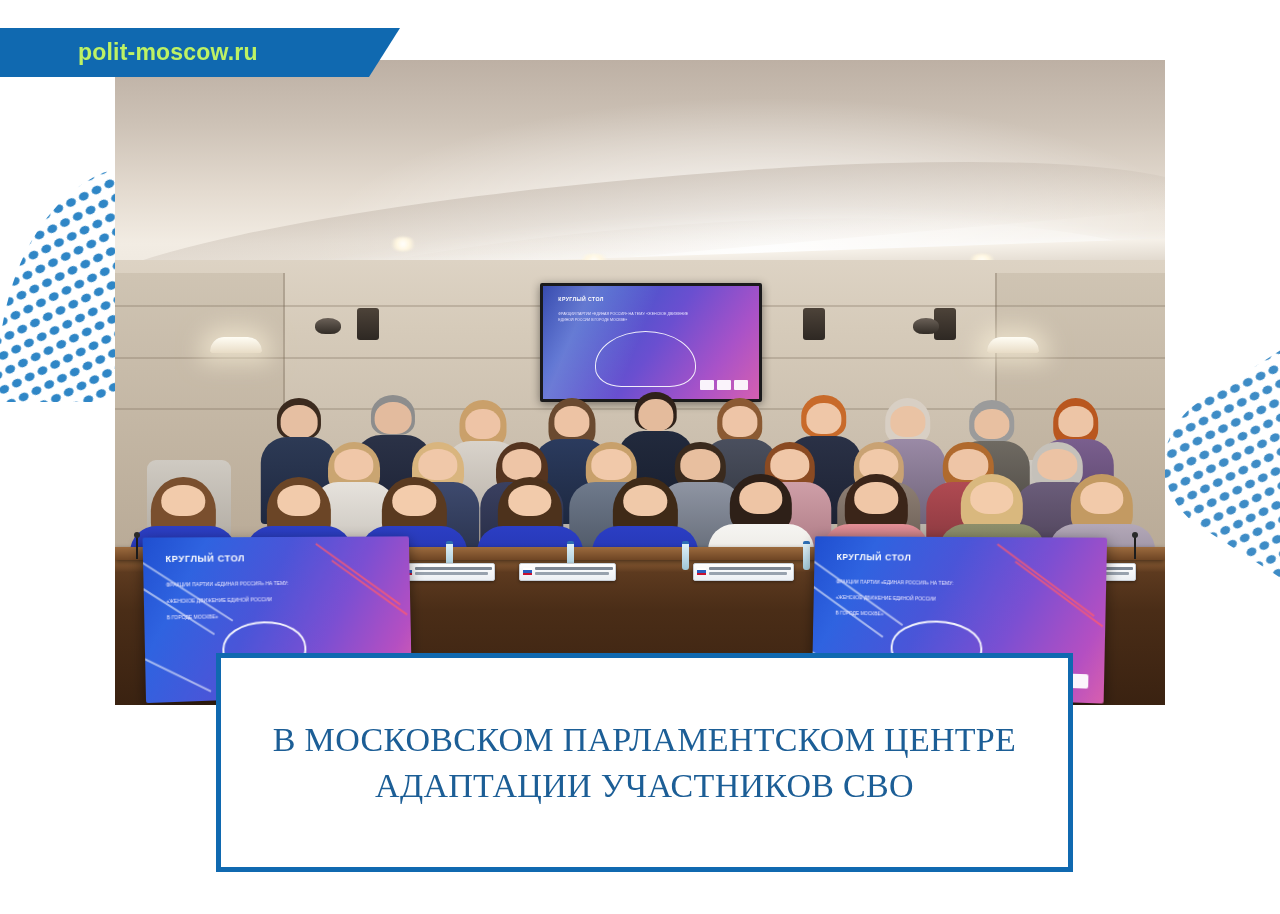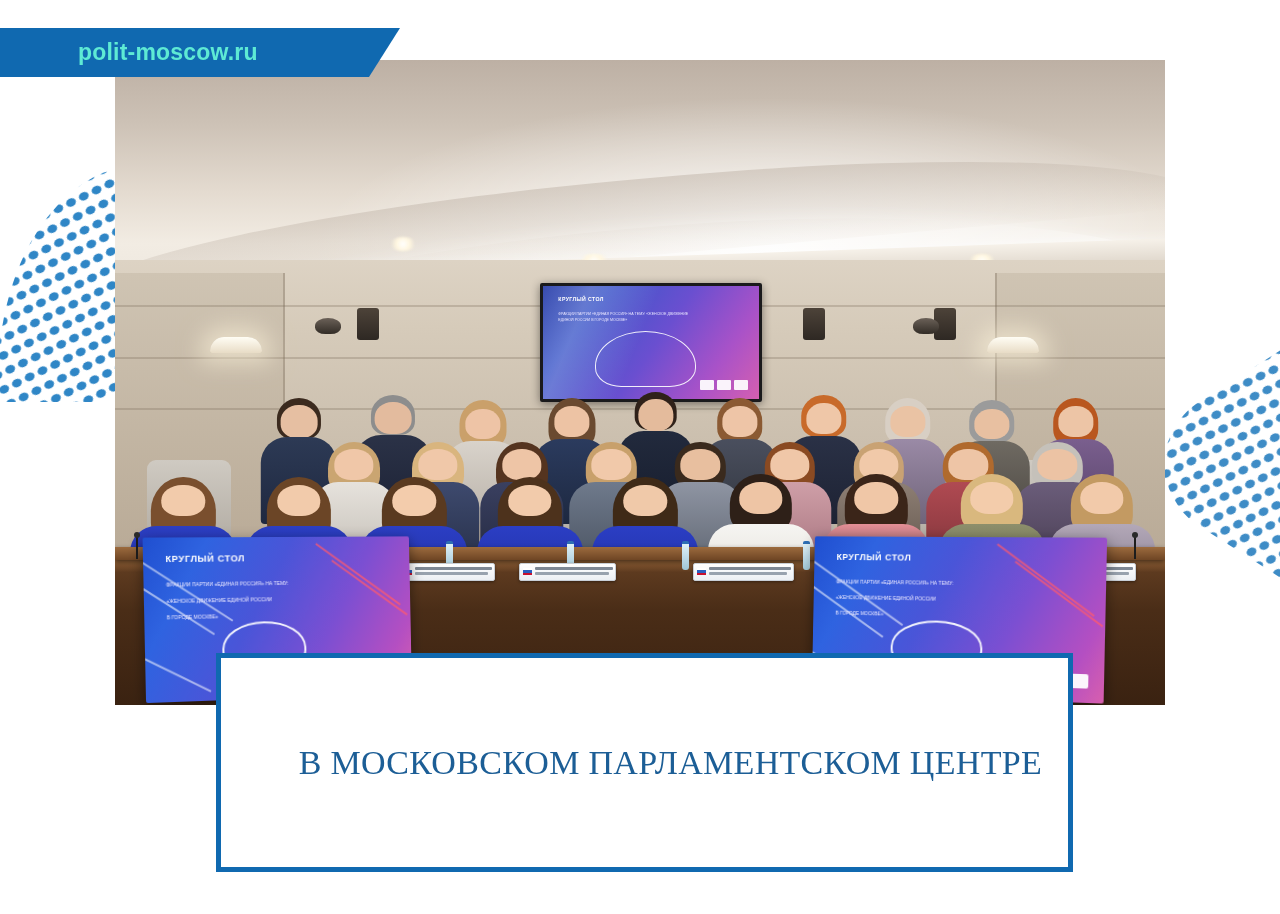--- a/index.html
+++ b/index.html
@@ -18,21 +18,21 @@
 
   
   .site-banner{
     position:absolute;left:0;top:28px;width:400px;height:49px;
     background:#1069b0;
     clip-path:polygon(0 0, 400px 0, 369px 49px, 0 49px);
     display:flex;align-items:center;
     z-index:40;
   }
   .site-banner .url{
-    color:#5eead4;font-size:23px;font-weight:bold;
+    color:#bef264;font-size:23px;font-weight:bold;
     letter-spacing:.2px;margin-left:78px;
     font-family:"Liberation Sans",sans-serif;
   }
 
   
   .photo{
     position:absolute;left:115px;top:60px;width:1050px;height:645px;
     overflow:hidden;z-index:20;background:#6b5b4d;
   }
   .photo-inner{position:absolute;inset:0;}
@@ -211,21 +211,21 @@
   .rollup .r-logos{position:absolute;display:flex;gap:5px;align-items:center;}
   .rollup .r-logos i{display:block;background:rgba(255,255,255,.95);border-radius:2px;}
   .rollup .ray{position:absolute;height:1.5px;background:rgba(255,255,255,.55);transform-origin:left center;}
   .rollup .ray.red{background:rgba(255,90,110,.75);}
 
   
   .caption{
     position:absolute;left:216px;top:653px;width:847px;height:209px;
     background:#ffffff;border:5px solid #1069b0;
     z-index:60;
-    display:flex;align-items:center;justify-content:flex-end;
+    display:flex;align-items:center;justify-content:center;
   }
   .caption .ctext{
     color:#1c5e96;
     font-family:"Liberation Serif",serif;
     font-size:34px;line-height:1.34;
     text-align:center;font-weight:normal;
     letter-spacing:.3px;
     padding:0 26px;
   }
   .caption .ctext div{white-space:nowrap;}
@@ -555,16 +555,17 @@
     </div>
   </div>
 
   <div class="site-banner">
     <span class="url">polit-moscow.ru</span>
   </div>
 
   <div class="caption">
     <div class="ctext">
       <div>В МОСКОВСКОМ ПАРЛАМЕНТСКОМ ЦЕНТРЕ</div>
+      <div>АДАПТАЦИИ УЧАСТНИКОВ СВО</div>
     </div>
   </div>
 
 </div>
 
 </body></html>

